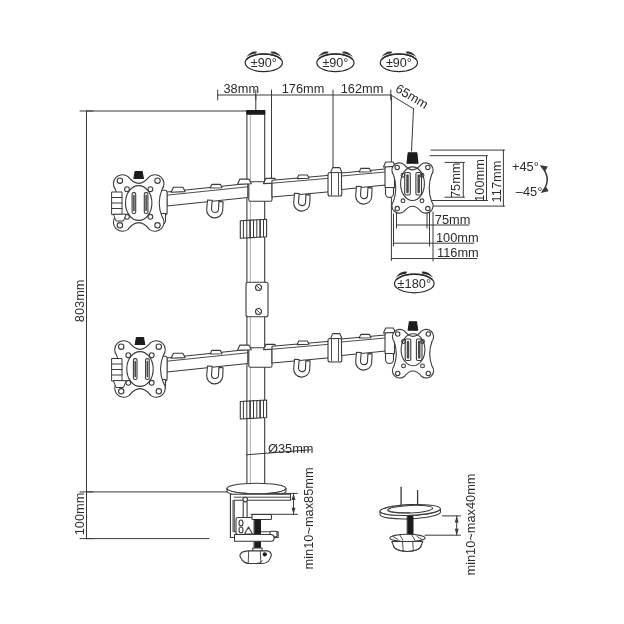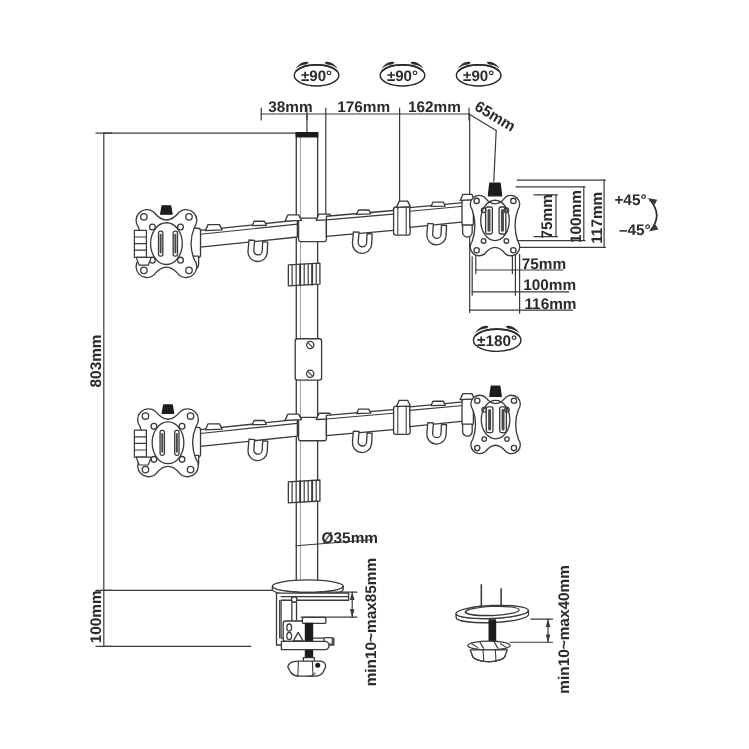--- a/index.html
+++ b/index.html
@@ -1,20 +1,20 @@
 <!DOCTYPE html>
 <html><head>
 <meta charset="utf-8">
 <style>
 html,body{margin:0;padding:0;background:#ffffff;}
 body{width:624px;height:624px;overflow:hidden;font-family:"Liberation Sans",sans-serif;}
 </style>
 </head>
 <body>
-<div style="width:527px;height:624px;will-change:transform;font-weight:bold;">
+<div style="width:527px;height:624px;will-change:transform;">
 <svg xmlns="http://www.w3.org/2000/svg" width="624" height="624" viewBox="0 0 624 624">
 <rect width="624" height="624" fill="#ffffff"></rect>
 <g stroke-linecap="round" stroke-linejoin="round">
 
 <g stroke="#2b2b2b" fill="none" stroke-width="1.2">
 <ellipse cx="263.8" cy="62.8" rx="18.6" ry="8.8"></ellipse>
 <path d="M 246.94 59.08 A 18.60 8.80 0 0 1 280.66 59.08" stroke-width="1.5"></path>
 <path d="M 246.13 57.34 Q 251.15 50.13 257.10 51.71 L 255.99 53.47 Q 250.41 53.82 246.13 57.34 Z" fill="#2b2b2b" stroke="none"></path>
 <path d="M 281.47 57.34 Q 276.45 50.13 270.50 51.71 L 271.61 53.47 Q 277.19 53.82 281.47 57.34 Z" fill="#2b2b2b" stroke="none"></path>
 <text x="263.8" y="67.3" font-size="12.6" text-anchor="middle" fill="#2b2b2b" stroke="none" font-family="Liberation Sans, sans-serif">±90°</text>

